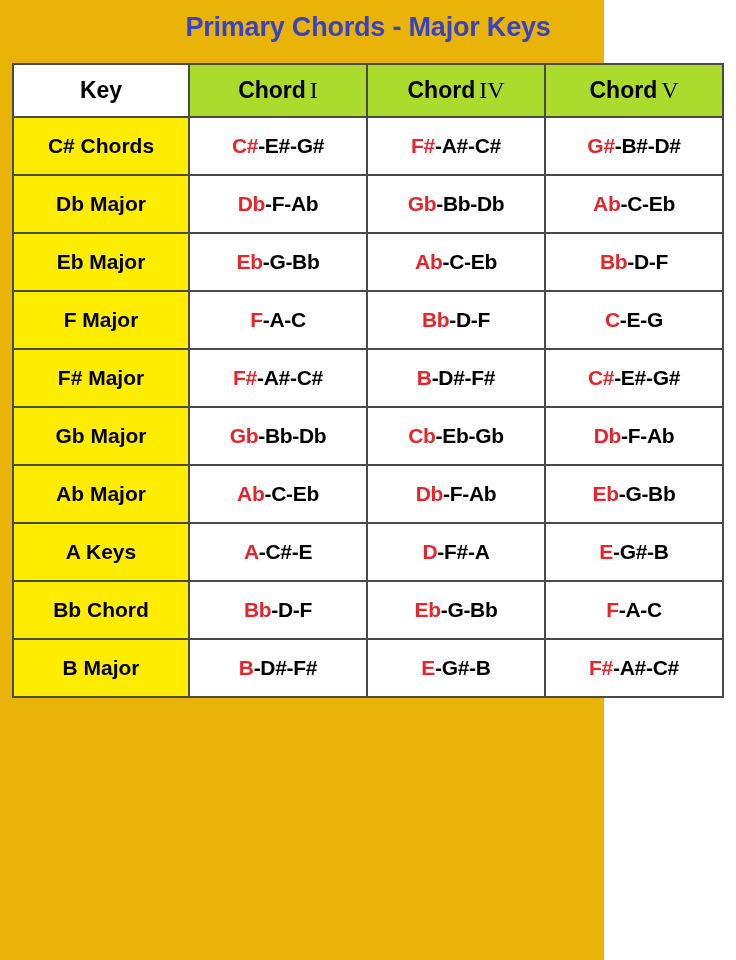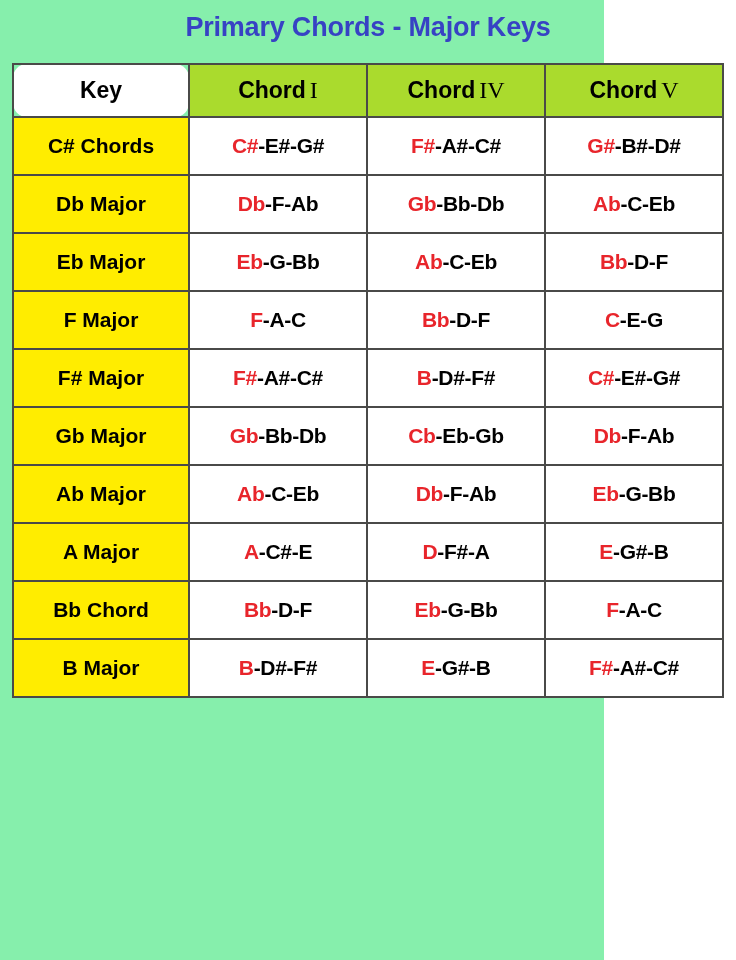--- a/index.html
+++ b/index.html
@@ -12,21 +12,21 @@
     height: 960px;
     background: #ffffff;
     font-family: "Liberation Sans", sans-serif;
     overflow: hidden;
   }
 
   #page {
     position: relative;
     width: 604px;
     height: 960px;
-    background: #86efac;
+    background: #eab308;
   }
 
   
   #page-title {
     position: absolute;
     left: 0;
     top: 8px;
     width: 736px;
     text-align: center;
     font-size: 27px;
@@ -62,21 +62,20 @@
   
   #chord-table thead th {
     height: 51px;
     font-size: 23px;
     font-weight: bold;
     color: #000000;
     font-family: "Liberation Sans", sans-serif;
   }
   th.head-key {
     background: #ffffff;
-    border-radius: 14px;
   }
   th.head-chord {
     background: #aadb2d;
   }
   .chord-word {
     font-family: "Liberation Sans", sans-serif;
     font-weight: bold;
     font-size: 23px;
   }
   .roman {
@@ -181,21 +180,21 @@
           <td class="chord-cell"><span class="root">Cb</span><span class="rest">-Eb-Gb</span></td>
           <td class="chord-cell"><span class="root">Db</span><span class="rest">-F-Ab</span></td>
         </tr>
         <tr>
           <td class="key-cell"><span>Ab Major</span></td>
           <td class="chord-cell"><span class="root">Ab</span><span class="rest">-C-Eb</span></td>
           <td class="chord-cell"><span class="root">Db</span><span class="rest">-F-Ab</span></td>
           <td class="chord-cell"><span class="root">Eb</span><span class="rest">-G-Bb</span></td>
         </tr>
         <tr>
-          <td class="key-cell"><span>A Major</span></td>
+          <td class="key-cell"><span>A Keys</span></td>
           <td class="chord-cell"><span class="root">A</span><span class="rest">-C#-E</span></td>
           <td class="chord-cell"><span class="root">D</span><span class="rest">-F#-A</span></td>
           <td class="chord-cell"><span class="root">E</span><span class="rest">-G#-B</span></td>
         </tr>
         <tr>
           <td class="key-cell"><span>Bb Chord</span></td>
           <td class="chord-cell"><span class="root">Bb</span><span class="rest">-D-F</span></td>
           <td class="chord-cell"><span class="root">Eb</span><span class="rest">-G-Bb</span></td>
           <td class="chord-cell"><span class="root">F</span><span class="rest">-A-C</span></td>
         </tr>

